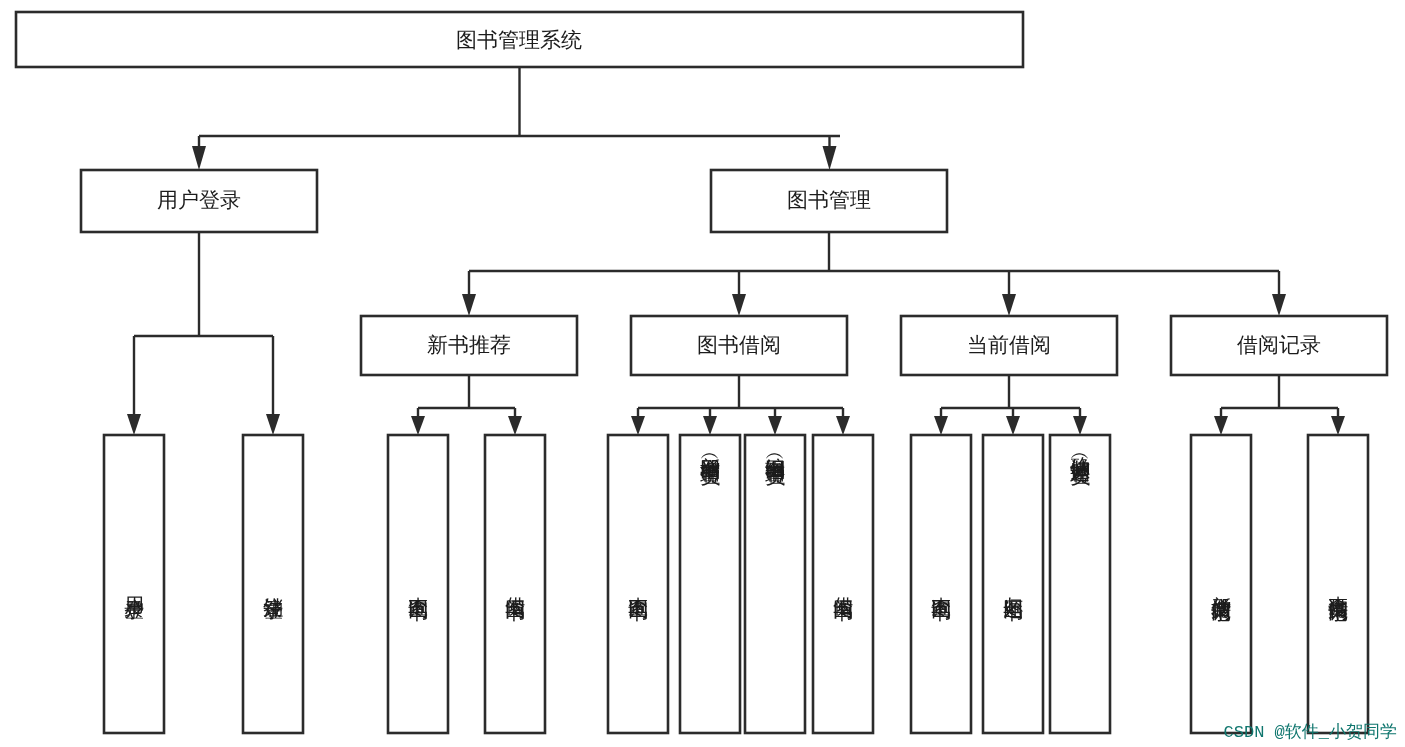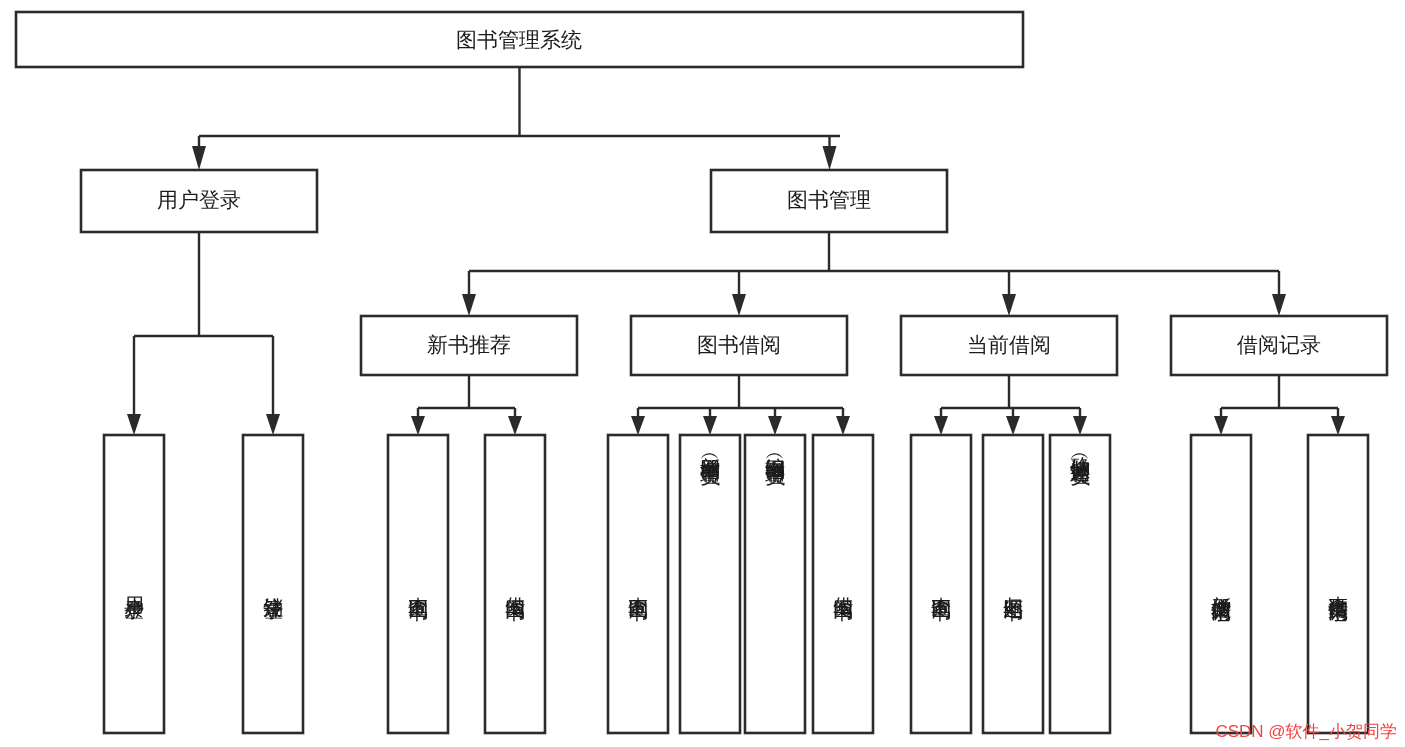--- a/index.html
+++ b/index.html
@@ -70,23 +70,23 @@
     line-height: 1.08;
     color: #1c1c1c;
     letter-spacing: 1.5px;
     white-space: nowrap;
     text-align: center;
   }
   .watermark {
     position: absolute;
     right: 8px;
     bottom: 4px;
-    font-family: Liberation Sans, sans-serif;
+    font-family: Liberation Mono, monospace;
     font-size: 17px;
-    color: #ef4444;
+    color: #0f766e;
     white-space: nowrap;
     user-select: none;
   }
 </style>
 </head>
 <body>
 
 <div id="diagram-root">
 
   <svg class="diagram-svg" viewBox="0 0 1405 747">

